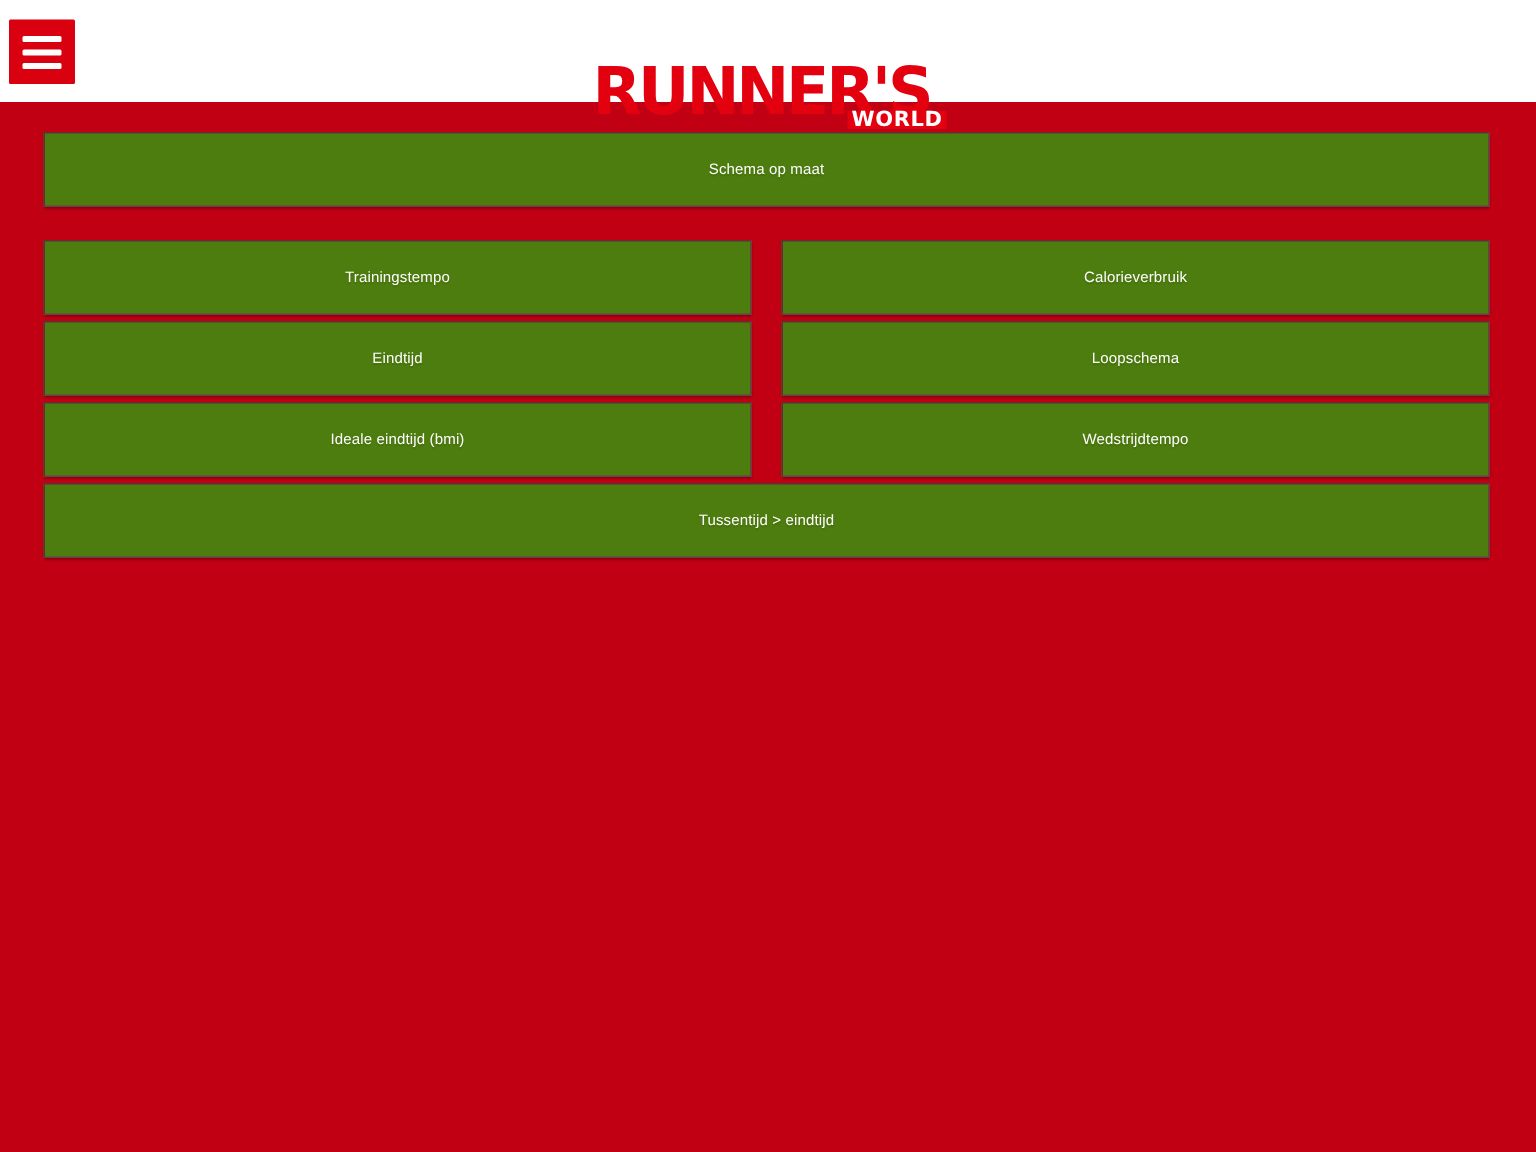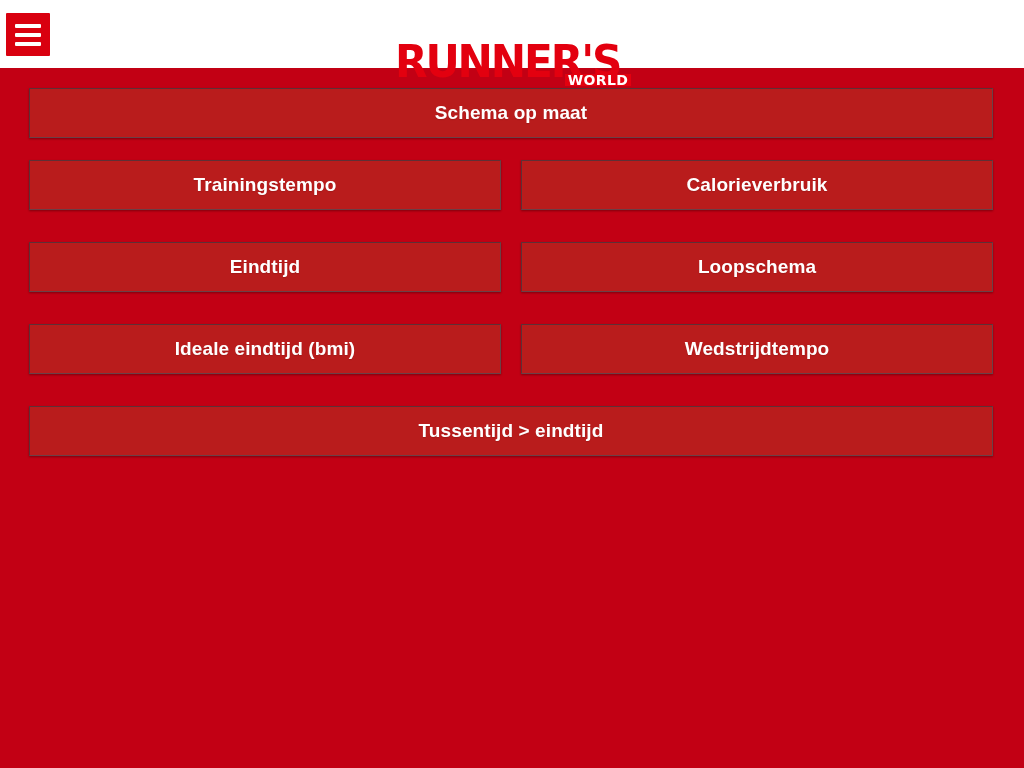--- a/index.html
+++ b/index.html
@@ -88,34 +88,34 @@
 
   
   #tool-grid {
     position:relative;
     width:1024px;
     padding:20px 31px 0 29px;
   }
   .tool-row {
     display:flex;
     gap:20px;
-    margin-bottom:32px;
+    margin-bottom:4px;
   }
   .tool-button {
     flex:1 1 0;
     height:50px;
-    background:#b91c1c;
+    background:#4d7c0f;
     border:1px solid #5e3036;
     border-right-color:#6b4046;
     border-bottom-color:#6b4046;
     box-shadow:0 1px 2px rgba(0,0,0,0.35);
     color:#ffffff;
     font-family:"Liberation Sans", sans-serif;
-    font-size:19px;
-    font-weight:bold;
+    font-size:10px;
+    font-weight:normal;
     letter-spacing:0.1px;
     display:flex;
     align-items:center;
     justify-content:center;
     text-align:center;
     cursor:pointer;
     user-select:none;
     text-shadow:0 1px 1px rgba(0,0,0,0.12);
   }
   .tool-button.full { flex:1 1 100%; }

